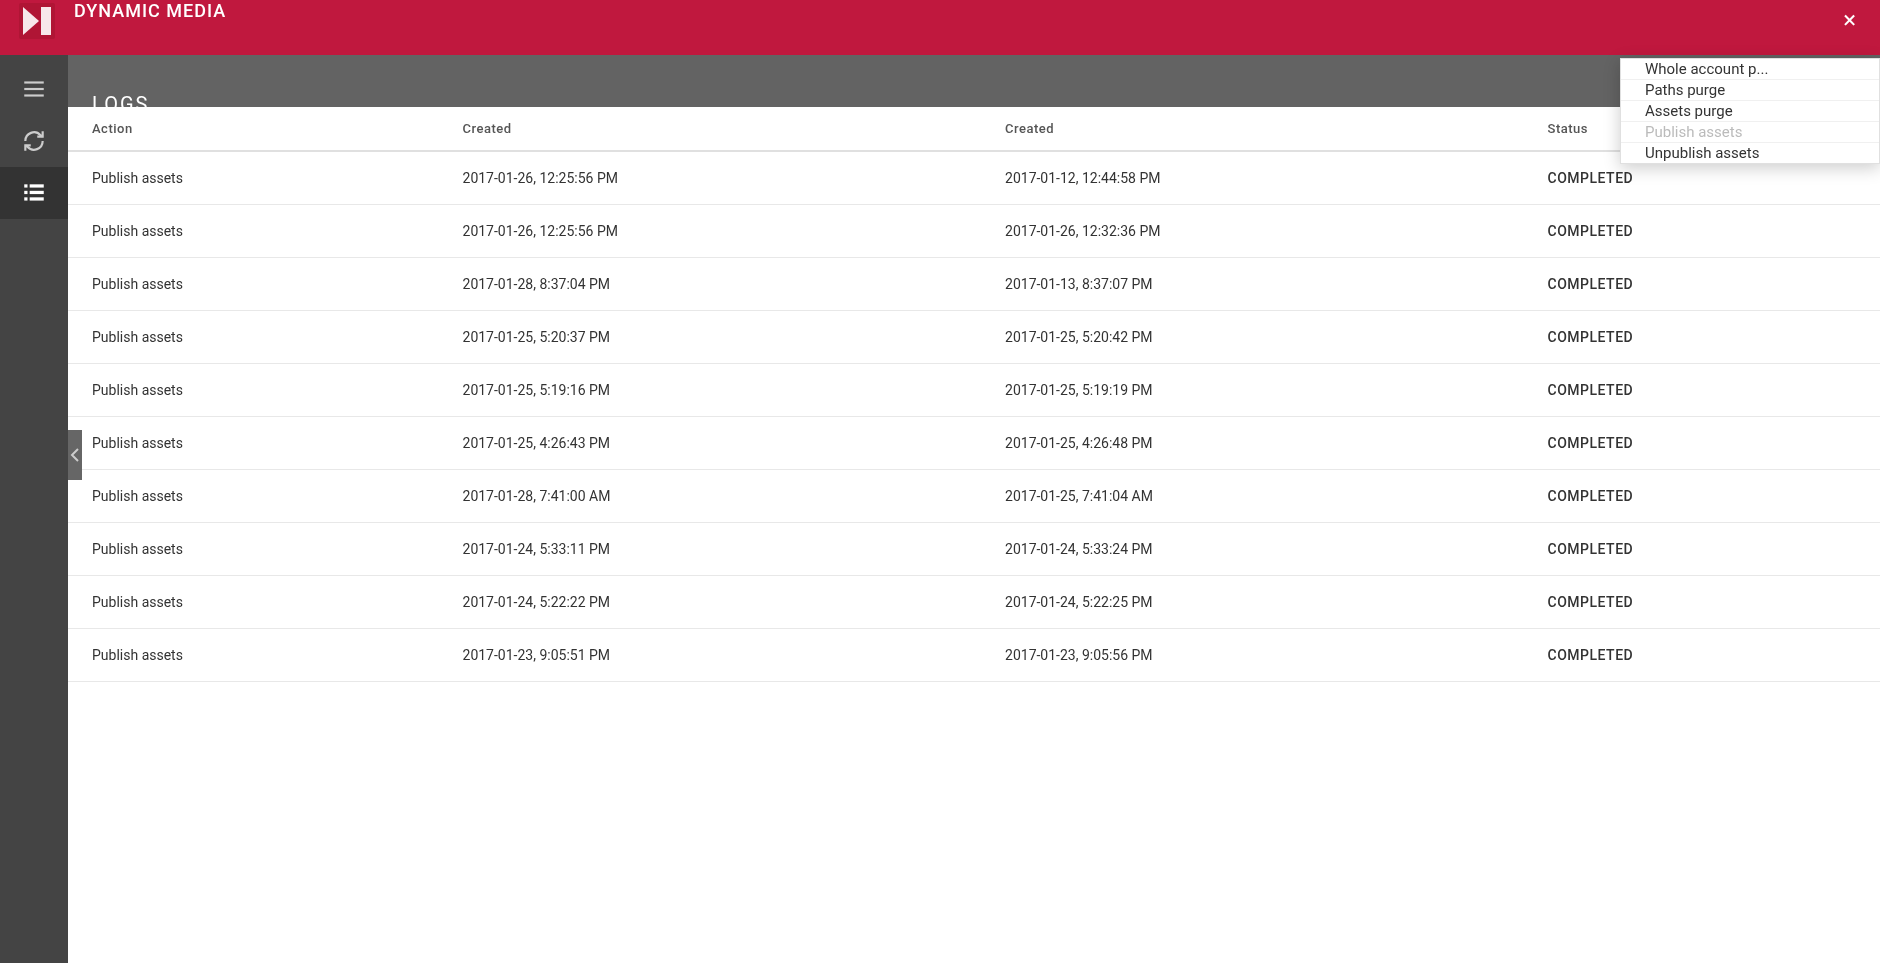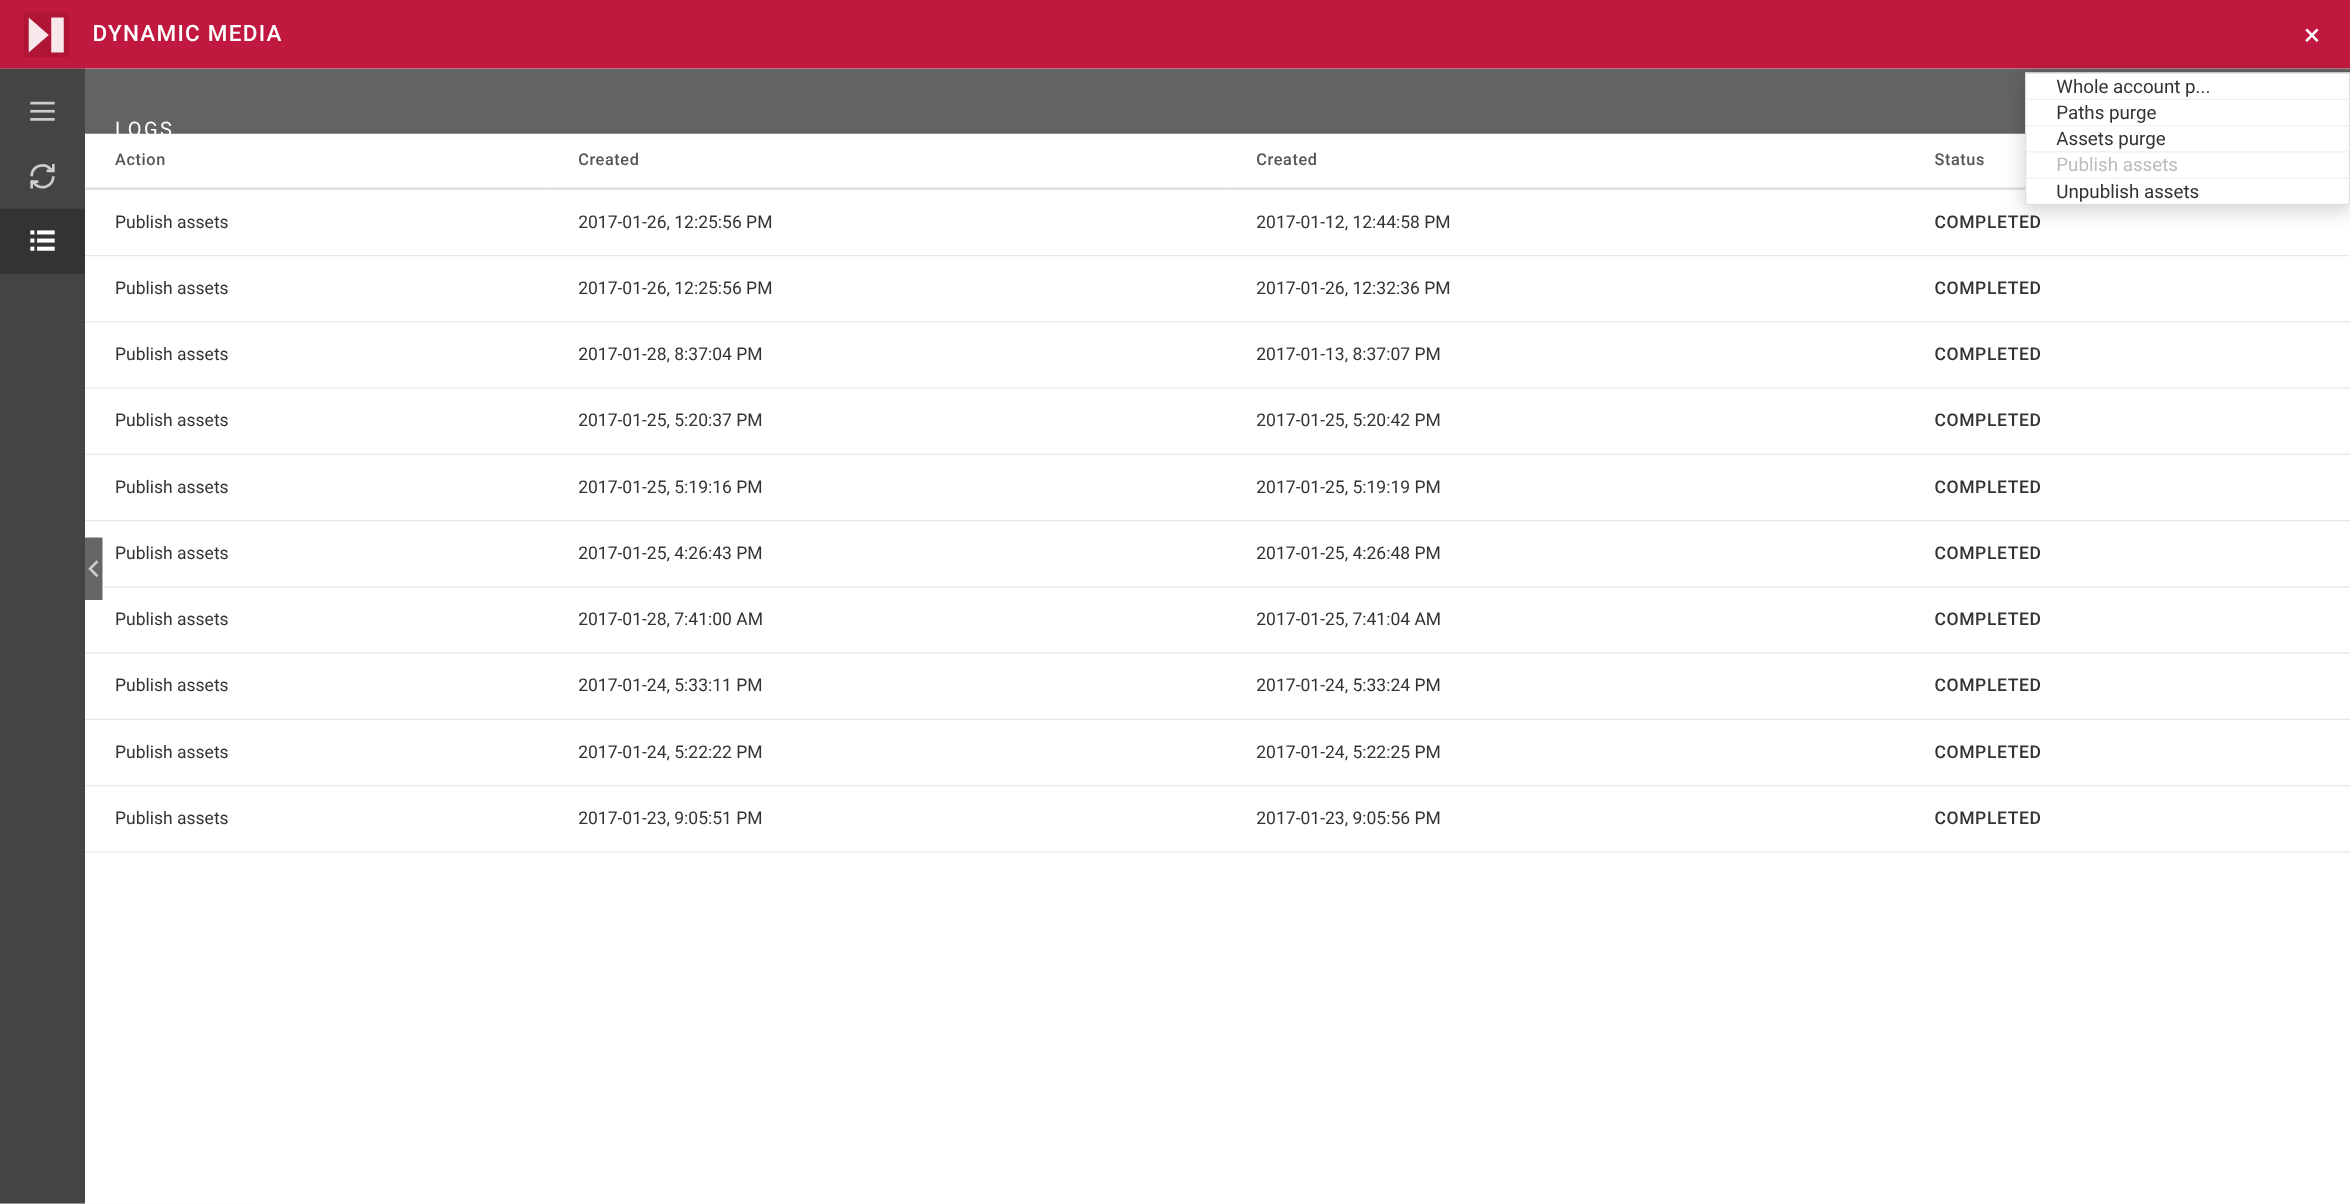--- a/index.html
+++ b/index.html
@@ -3,21 +3,21 @@
   <meta charset="utf-8">
   <style>
     * { margin: 0; padding: 0; box-sizing: border-box; }
     body { font-family: 'Roboto', Arial, sans-serif; background: #f5f5f5; width: 1880px; height: 963px; overflow: hidden; position: relative; }
 
     
     .topbar {
       height: 55px;
       background: #c0183e;
       display: flex;
-      align-items: center;
+      align-items: flex-start;
       padding: 0 16px;
       position: relative;
     }
     .topbar-logo {
       width: 42px;
       height: 42px;
       margin-right: 16px;
       display: flex;
       align-items: center;
       justify-content: center;
@@ -98,21 +98,21 @@
     .logs-header {
       background: #636363;
       height: 52px;
       display: flex;
       align-items: center;
       padding: 0 24px;
       flex-shrink: 0;
     }
     .logs-title {
       color: white;
-      font-size: 16px;
+      font-size: 20px;
       font-weight: 400;
       letter-spacing: 2px;
       flex: 1;
       margin-top: 45px;
     }
     .logs-filter-area {
       display: flex;
       align-items: center;
       gap: 12px;
     }

